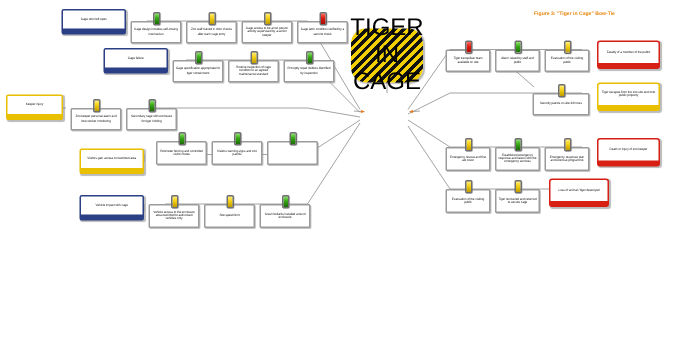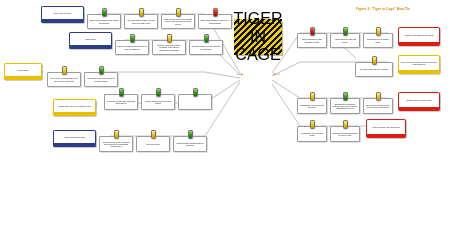--- a/index.html
+++ b/index.html
@@ -65,21 +65,21 @@
   
   .conseq { border-radius: 2px; box-shadow: 0.8px 0.8px 0.6px rgba(120,120,120,0.5); }
   .conseq.red    { border: 1px solid #d81f14; border-bottom: 4.5px solid #d81f14; }
   .conseq.yellow { border: 1px solid #e8c000; border-bottom: 4.5px solid #e8c000; }
 
   
   .hazard {
     position: absolute;
     box-sizing: border-box;
     padding: 18px;
-    border-radius: 0;
+    border-radius: 10px;
     background-image: repeating-linear-gradient(
       -45deg,
       #f2cf00 0px, #f2cf00 2.2px,
       #111111 2.2px, #111111 4.4px
     );
     box-shadow: 0.8px 0.8px 0.8px rgba(120,120,120,0.5);
   }
   .hazard .inner {
     width: 100%;
     height: 100%;

